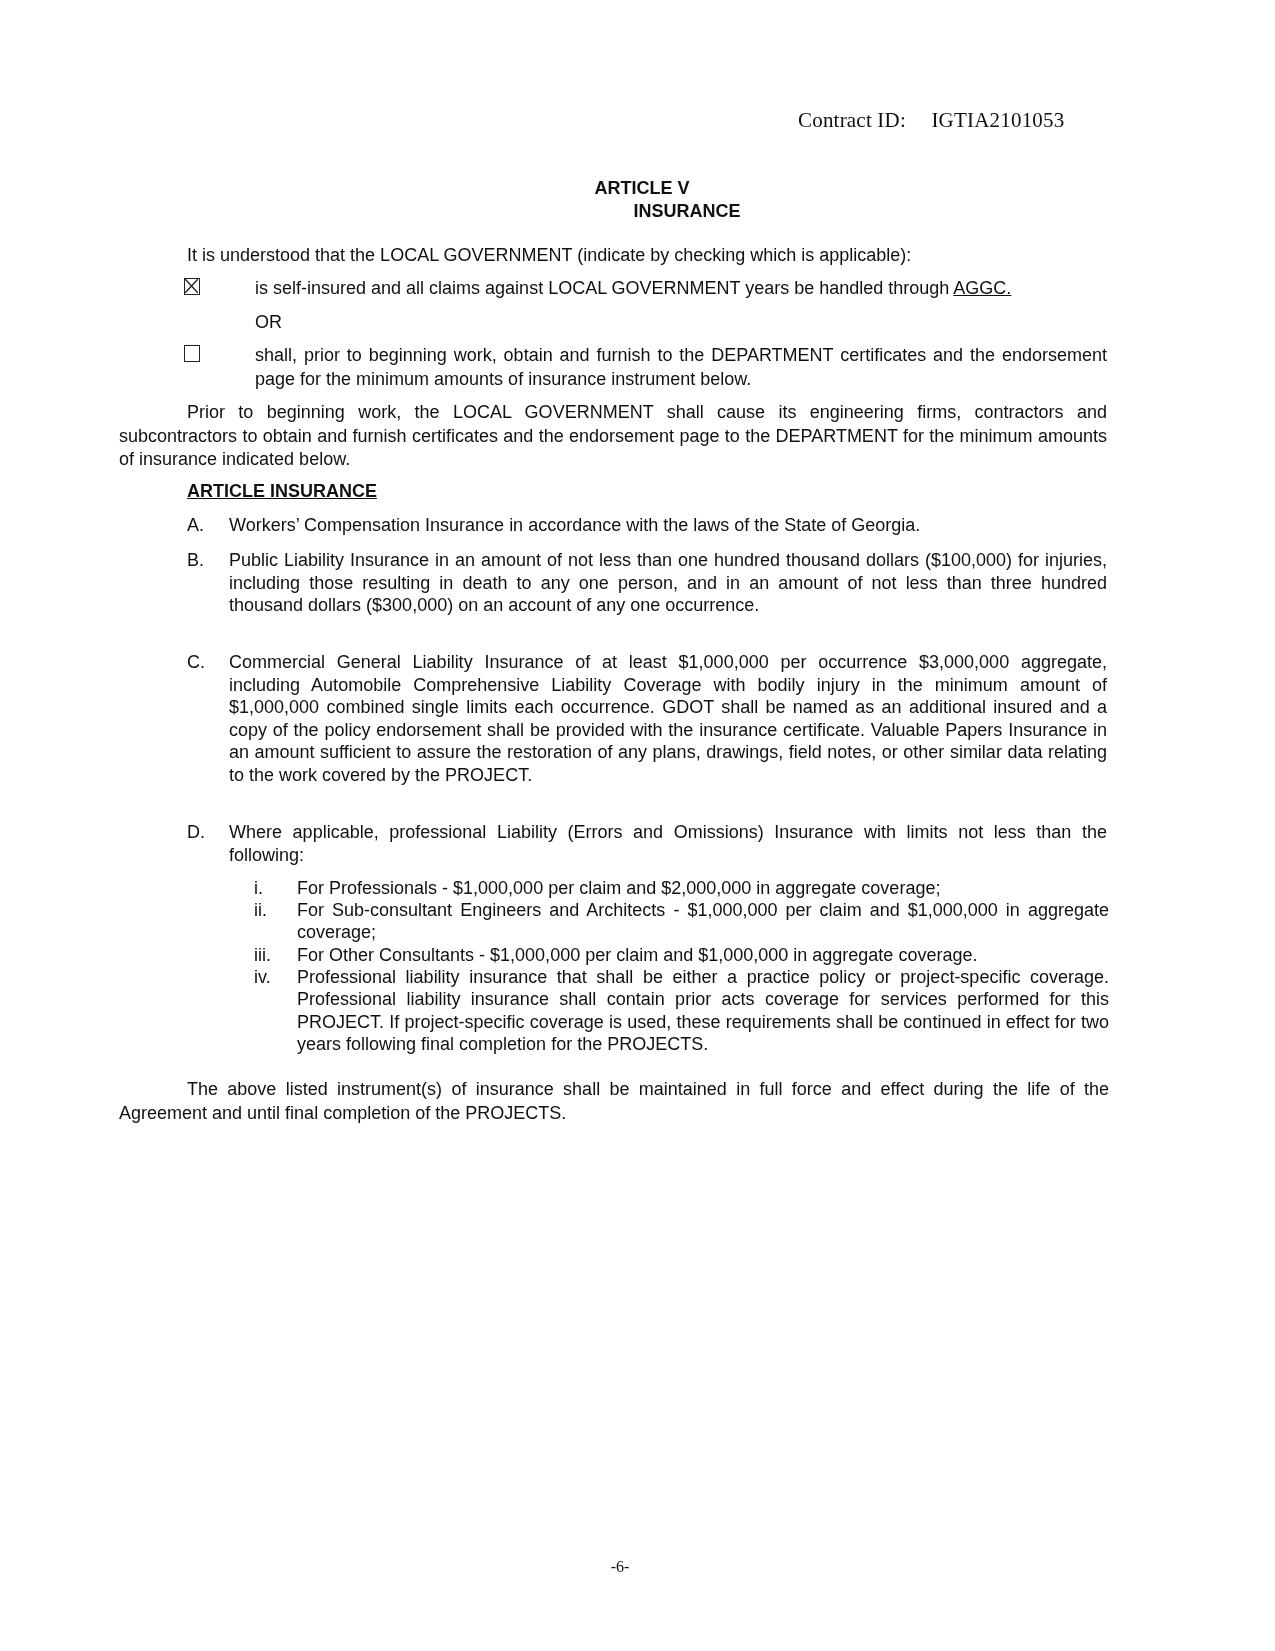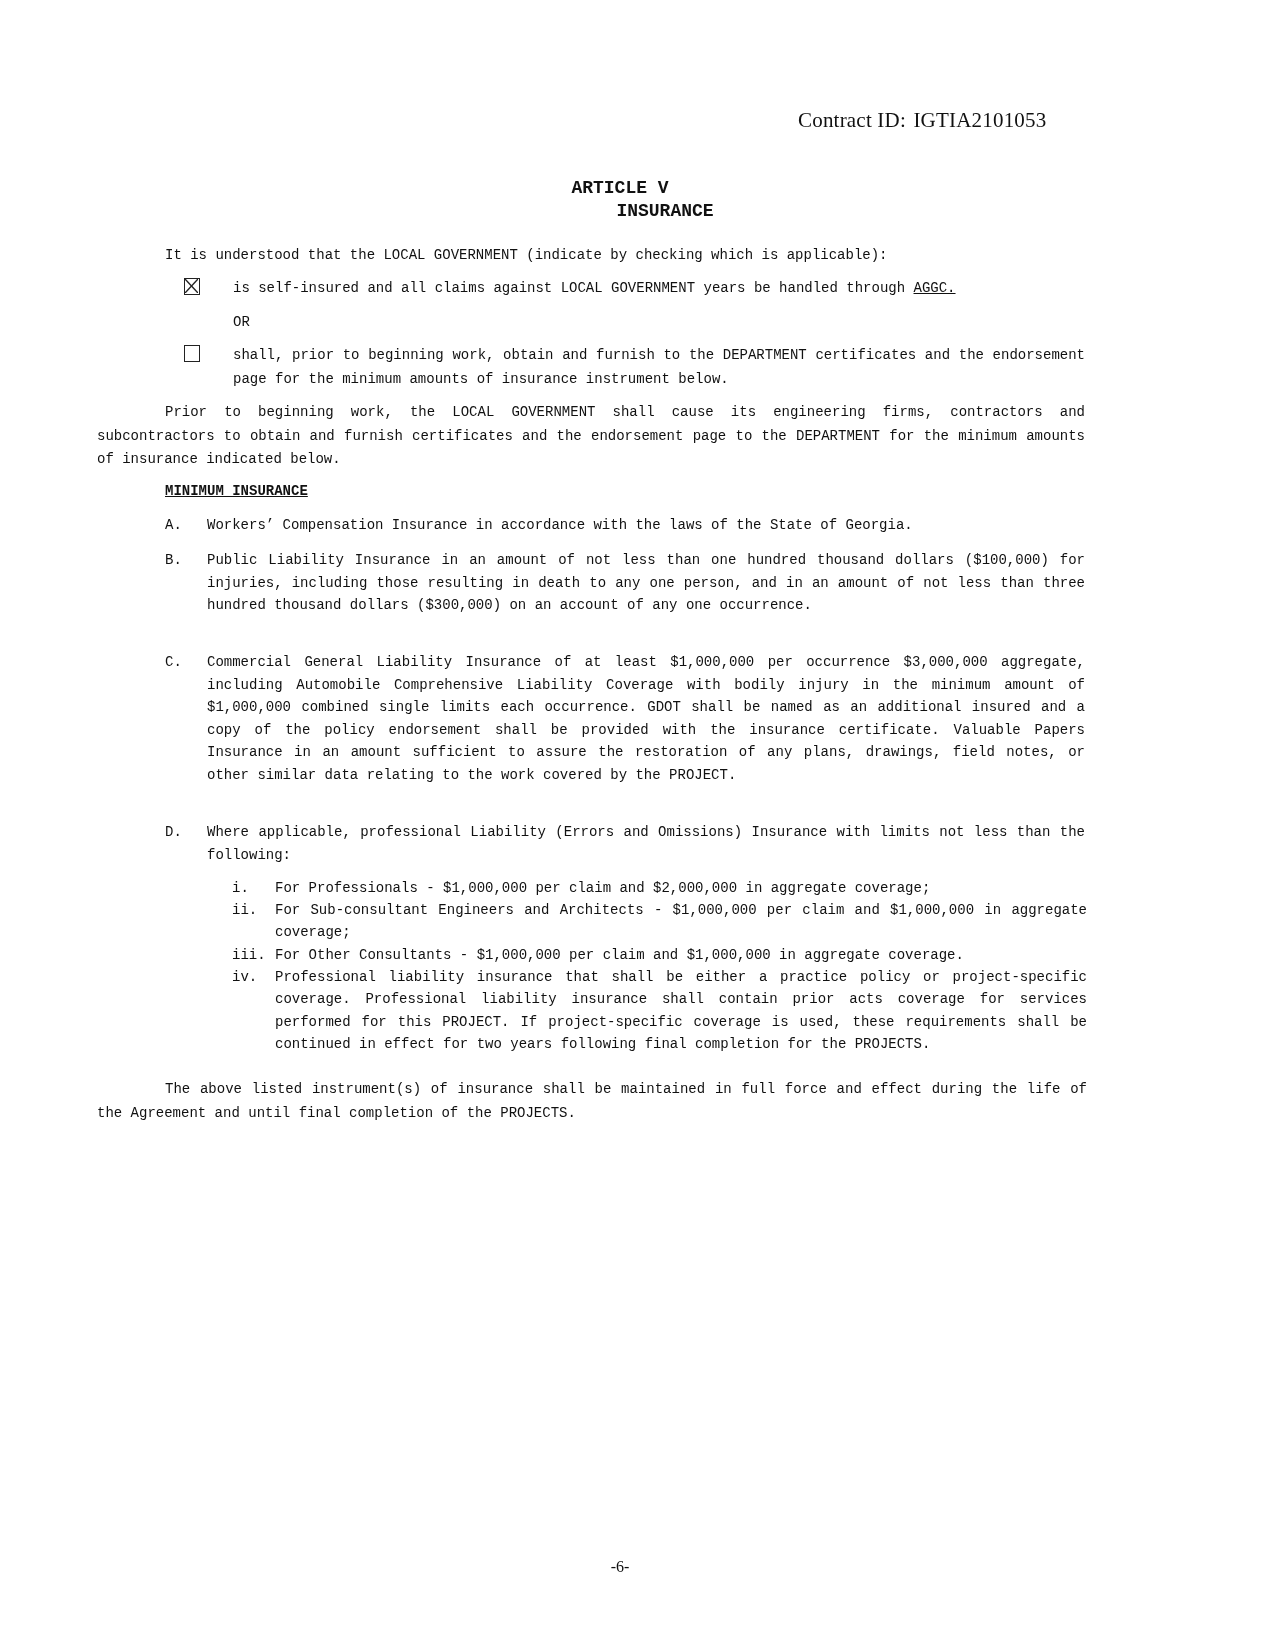--- a/index.html
+++ b/index.html
@@ -1,34 +1,34 @@
 <!DOCTYPE html>
 <html><head>
 <meta charset="utf-8">
 <style>
   html, body { margin:0; padding:0; background:#ffffff; }
   body { width:1275px; height:1651px; position:relative; overflow:hidden; color:#111; }
-  .sans { font-family: Liberation Mono, monospace; }
+  .sans { font-family: Liberation Sans, sans-serif; margin-left: 22px; }
   .serif { font-family: "Liberation Serif", "DejaVu Serif", serif; }
   .abs { position:absolute; }
   .contract-id { left:798px; top:108px; font-size:21px; letter-spacing:0.2px; white-space:nowrap; }
   .heading { left:0; width:1240px; text-align:center; font-size:18px; font-weight:bold; line-height:24px; }
-  .t { font-size:14px; line-height:23.5px; white-space:nowrap; }
+  .t { font-size:18px; line-height:23.5px; white-space:nowrap; }
   .just { text-align:justify; text-align-last:left; white-space:normal; }
   .box { width:16px; height:17px; border:1.5px solid #222; box-sizing:border-box; }
   .box svg { display:block; }
   .u { text-decoration:underline; }
   .page-num { left:0; width:1240px; text-align:center; font-size:16px; top:1558px; }
 </style>
 </head>
 <body>
 
 <div class="abs serif contract-id">
   <span>Contract ID:</span>
-  <span style="margin-left:2px;">IGTIA2101053</span>
+  <span style="margin-left:20px;">IGTIA2101053</span>
 </div>
 
 <div class="abs sans heading" style="top:176px;">ARTICLE V</div>
 <div class="abs sans heading" style="top:199px;padding-left:45px;">INSURANCE</div>
 
 <div class="abs sans t" style="left:165px; top:244px;">It is understood that the LOCAL GOVERNMENT  (indicate by checking which is applicable):</div>
 
 <div class="abs box" style="left:184px; top:278px;">
   <svg width="13" height="14" viewBox="0 0 13 14">
     <line x1="0" y1="0" x2="13" y2="14" stroke="#222" stroke-width="1.4"></line>
@@ -39,21 +39,21 @@
   <span>is self-insured and all claims against LOCAL GOVERNMENT years be handled through </span><span class="u">AGGC.</span>
 </div>
 
 <div class="abs sans t" style="left:233px; top:311px;">OR</div>
 
 <div class="abs box" style="left:184px; top:345px;"></div>
 <div class="abs sans t just" style="left:233px; top:344px; width:852px;">shall, prior to beginning work, obtain and furnish to the DEPARTMENT certificates and the endorsement page for the minimum amounts of insurance instrument below.</div>
 
 <div class="abs sans t just" style="left:97px; top:401px; width:988px; text-indent:68px;">Prior to beginning work, the LOCAL GOVERNMENT shall cause its engineering firms, contractors and subcontractors to obtain and furnish certificates and the endorsement page to the DEPARTMENT for the minimum amounts of insurance indicated below.</div>
 
-<div class="abs sans t u" style="left:165px; top:480px; font-weight:bold;">MINIMUM INSURANCE</div>
+<div class="abs sans t u" style="left:165px; top:480px; font-weight:bold;">ARTICLE INSURANCE</div>
 
 <div class="abs sans t" style="left:165px; top:514px;">A.</div>
 <div class="abs sans t just" style="left:207px; top:514px; width:878px;">Workers’ Compensation Insurance in accordance with the laws of the State of Georgia.</div>
 
 <div class="abs sans t" style="left:165px; top:549px;">B.</div>
 <div class="abs sans t just" style="left:207px; top:549px; width:878px; line-height:22.6px;">Public Liability Insurance in an amount of not less than one hundred thousand dollars ($100,000) for injuries, including those resulting in death to any one person, and in an amount of not less than three hundred thousand dollars ($300,000) on an account of any one occurrence.</div>
 
 <div class="abs sans t" style="left:165px; top:651px;">C.</div>
 <div class="abs sans t just" style="left:207px; top:651px; width:878px; line-height:22.6px;">Commercial General Liability Insurance of at least $1,000,000 per occurrence $3,000,000 aggregate, including Automobile Comprehensive Liability Coverage with bodily injury in the minimum amount of $1,000,000 combined single limits each occurrence.  GDOT shall be named as an additional insured and a copy of the policy endorsement shall be provided with the insurance certificate.  Valuable Papers Insurance in an amount sufficient to assure the restoration of any plans, drawings, field notes, or other similar data relating to the work covered by the PROJECT.</div>
 

